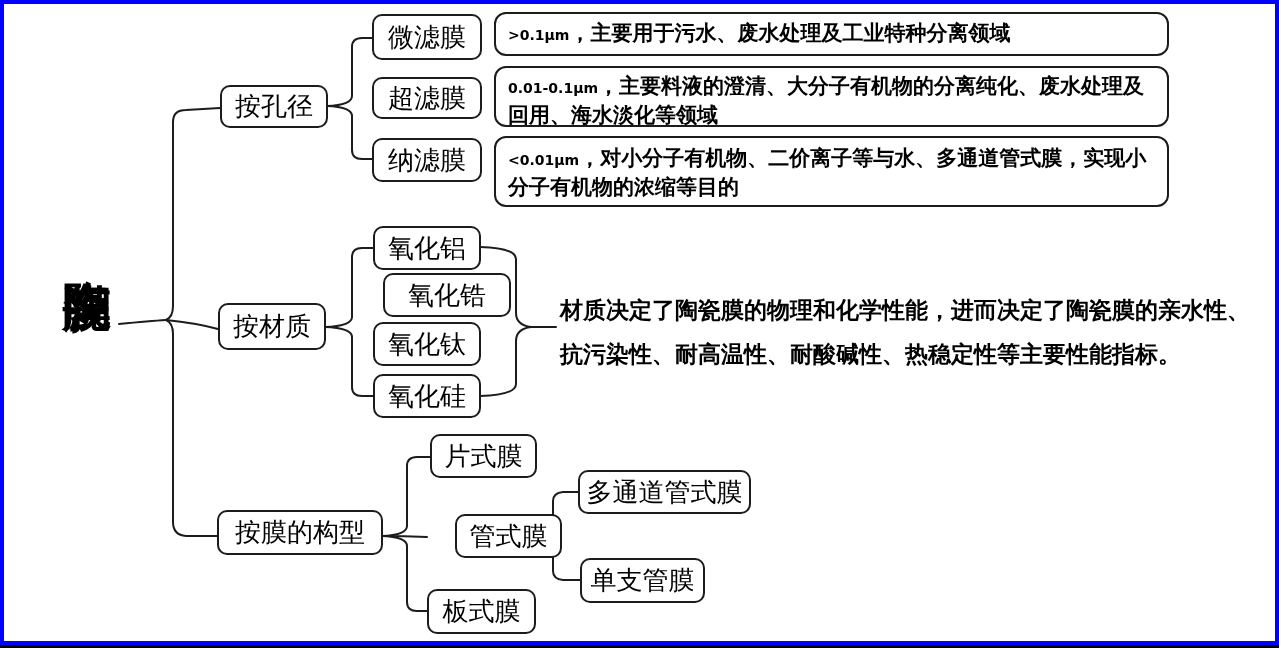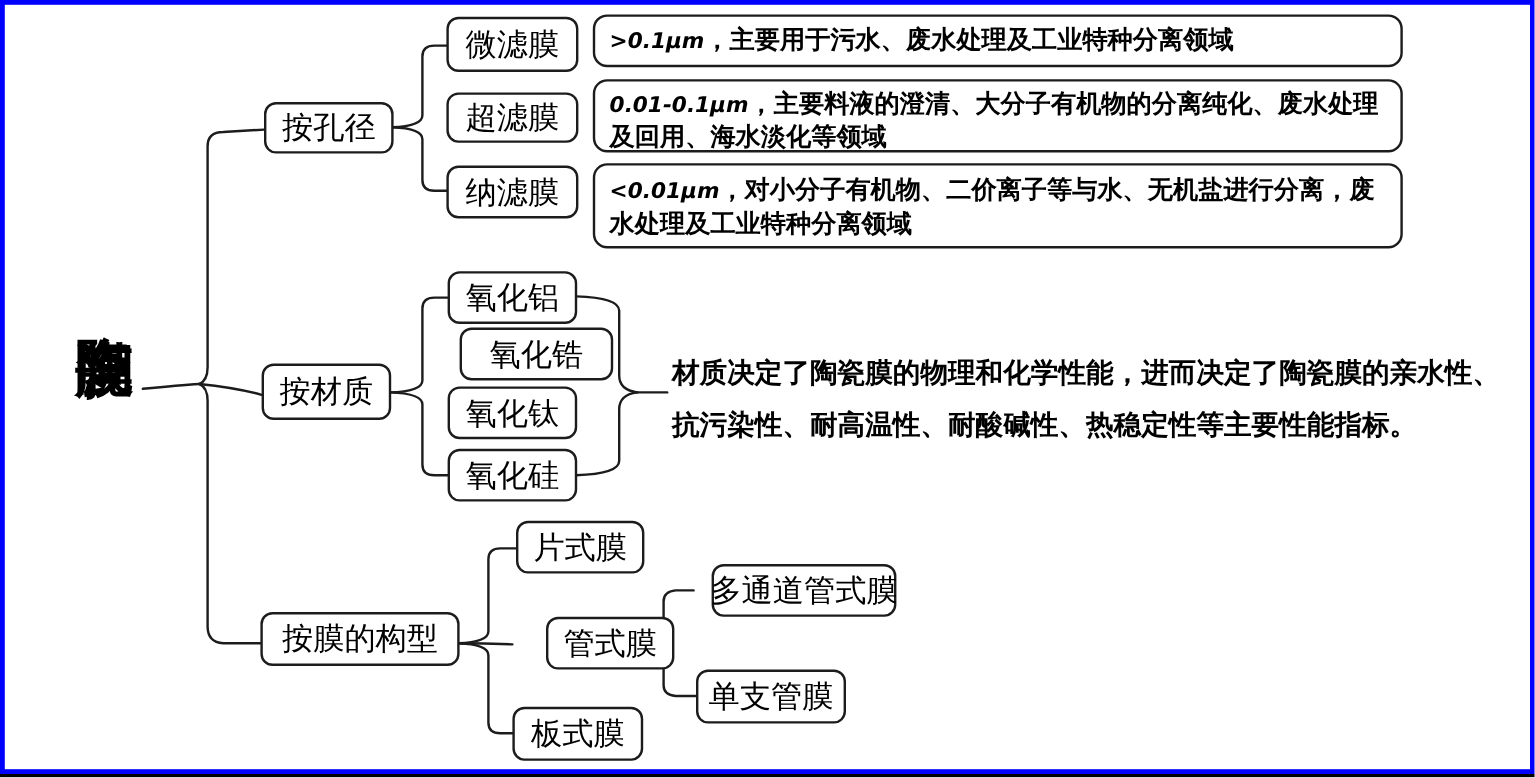--- a/index.html
+++ b/index.html
@@ -33,32 +33,32 @@
   .n-nano  {left:372px;top:138px;width:110px;height:44px;}
   .n-mat   {left:218px;top:303px;width:108px;height:47px;}
   .n-al    {left:373px;top:226px;width:108px;height:44px;}
   .n-zr    {left:383px;top:273px;width:128px;height:44px;}
   .n-ti    {left:373px;top:322px;width:108px;height:44px;}
   .n-si    {left:373px;top:374px;width:108px;height:44px;}
   .n-struct{left:217px;top:510px;width:166px;height:45px;}
   .n-sheet {left:430px;top:434px;width:107px;height:44px;}
   .n-tube  {left:427px;top:514px;width:107px;height:44px;margin-left:28px;}
   .n-plate {left:427px;top:589px;width:109px;height:45px;}
-  .n-multi {left:593px;top:470px;width:154px;height:44px;}
+  .n-multi {left:578px;top:470px;width:173px;height:44px;}
   .n-single{left:580px;top:558px;width:125px;height:45px;}
   .desc{
     position:absolute;box-sizing:border-box;border:2px solid #1c1c1c;border-radius:12px;
     background:#ffffff;left:494px;width:675px;
     font-size:21px;line-height:27px;font-weight:bold;color:#000;
     padding:4px 12px;overflow:hidden;
   }
   .d1{top:12px;height:44px;display:flex;align-items:center;}
   .d2{top:66px;height:61px;padding-top:5px;}
   .d3{top:136px;height:71px;padding-top:7px;}
-  .desc .val{font-family:"DejaVu Sans","Liberation Sans",sans-serif;font-size:18px;font-style:italic;}
+  .desc .val{font-family:"DejaVu Sans","Liberation Sans",sans-serif;font-size:14px;}
   .note{
     position:absolute;left:560px;top:289px;width:716px;
     font-size:23px;font-weight:bold;color:#000;line-height:44px;white-space:nowrap;
   }
 </style>
 </head>
 <body>
 
 <div class="page">
 
@@ -94,21 +94,21 @@
   <div class="node n-ultra">超滤膜</div>
   <div class="node n-nano">纳滤膜</div>
 
   <div class="desc d1">
     <div><span class="val">&gt;0.1μm</span><span>，主要用于污水、废水处理及工业特种分离领域</span></div>
   </div>
   <div class="desc d2">
     <span class="val">0.01-0.1μm</span><span>，主要料液的澄清、大分子有机物的分离纯化、废水处理及回用、海水淡化等领域</span>
   </div>
   <div class="desc d3">
-    <span class="val">&lt;0.01μm</span><span>，对小分子有机物、二价离子等与水、无机盐进行分离，废水处理及工业特种分离领域</span>
+    <span class="val">&lt;0.01μm</span><span>，对小分子有机物、二价离子等与水、多通道管式膜，实现小分子有机物的浓缩等目的</span>
   </div>
 
   <div class="node n-mat">按材质</div>
   <div class="node n-al">氧化铝</div>
   <div class="node n-zr">氧化锆</div>
   <div class="node n-ti">氧化钛</div>
   <div class="node n-si">氧化硅</div>
 
   <div class="note">
     <div>材质决定了陶瓷膜的物理和化学性能，进而决定了陶瓷膜的亲水性、</div>

